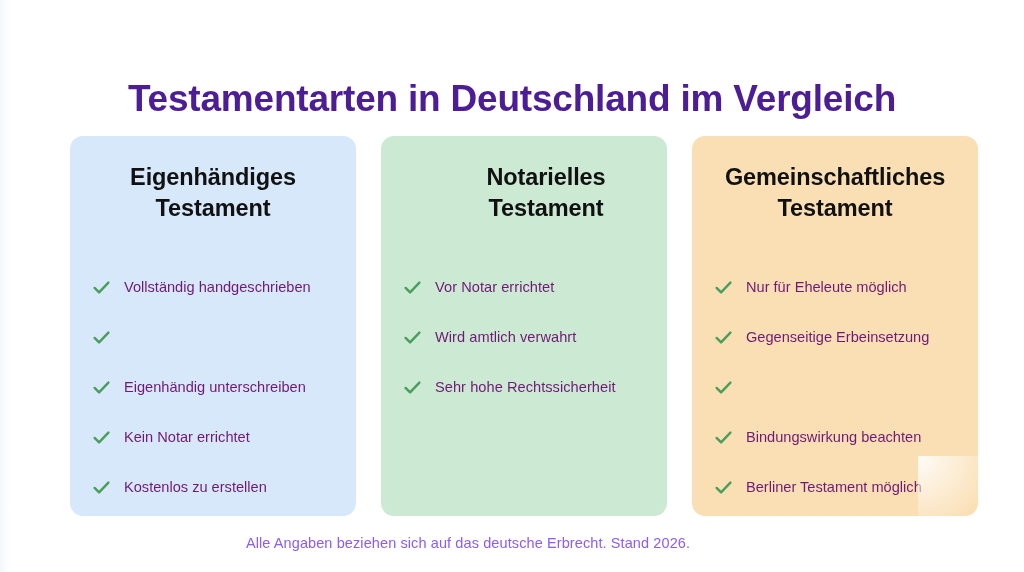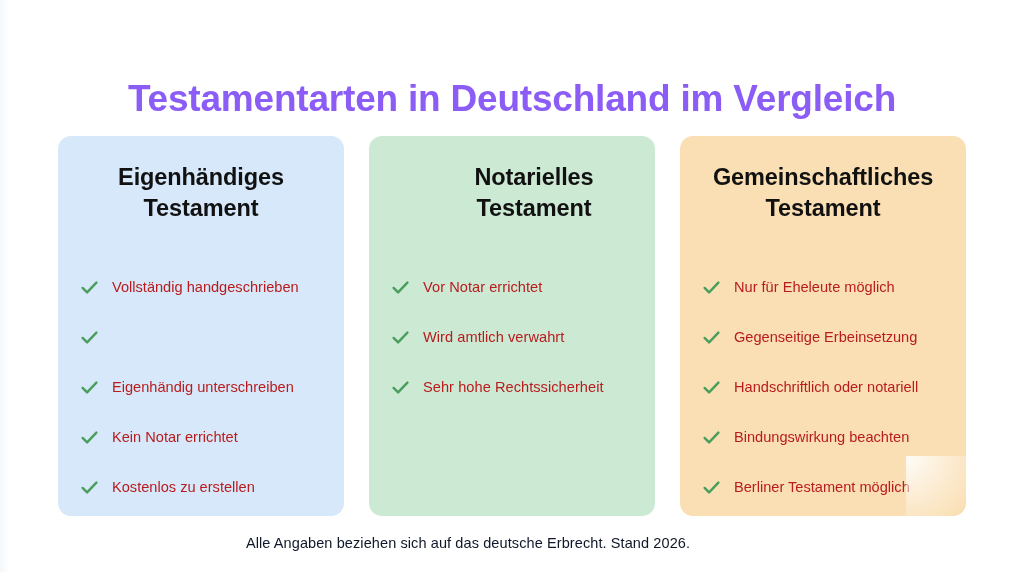--- a/index.html
+++ b/index.html
@@ -39,29 +39,29 @@
   #title {
     position: absolute;
     left: 0;
     top: 52px;
     width: 1024px;
     text-align: center;
     font-size: 37px;
     line-height: 44px;
     font-weight: 700;
     letter-spacing: -0.2px;
-    color: #8b5cf6;
+    color: #4c1d95;
     font-family: "Liberation Sans", "DejaVu Sans", sans-serif;
     white-space: nowrap;
   }
 
   
   #cards {
     position: absolute;
-    left: 58px;
+    left: 70px;
     top: 136px;
     width: 908px;
     height: 380px;
     display: flex;
     flex-direction: row;
     justify-content: space-between;
     align-items: stretch;
   }
 
   .card {
@@ -121,39 +121,39 @@
     width: 19px;
     height: 19px;
     margin-right: 13px;
     display: block;
   }
   .check-icon svg { display: block; }
 
   .item-label {
     font-size: 14.6px;
     line-height: 19px;
-    color: #b91c1c;
+    color: #701a75;
     letter-spacing: 0.05px;
     white-space: nowrap;
   }
 
   
   .card-orange .item-label { letter-spacing: 0px; }
   .card-blue   .item-label { letter-spacing: 0px; }
 
   
   #footnote {
     position: absolute;
     left: 0;
     top: 533px;
     width: 936px;
     text-align: center;
     font-size: 14.5px;
     line-height: 20px;
-    color: #0f172a;
+    color: #8b5cf6;
     letter-spacing: 0.1px;
     white-space: nowrap;
   }
 </style>
 </head>
 <body>
 
 <div id="page">
 
   <h1 id="title">Testamentarten in Deutschland im Vergleich</h1>
@@ -262,21 +262,20 @@
               </svg>
           </span>
           <span class="item-label">Gegenseitige Erbeinsetzung</span>
         </li>
         <li class="card-item">
           <span class="check-icon">
             <svg width="19" height="19" viewBox="0 0 19 19" aria-hidden="true">
                 <path d="M2.6 9.9 L7.1 14.4 L16.4 4.6" fill="none" stroke="#4a9e5c" stroke-width="2.4" stroke-linecap="round" stroke-linejoin="round"></path>
               </svg>
           </span>
-          <span class="item-label">Handschriftlich oder notariell</span>
         </li>
         <li class="card-item">
           <span class="check-icon">
             <svg width="19" height="19" viewBox="0 0 19 19" aria-hidden="true">
                 <path d="M2.6 9.9 L7.1 14.4 L16.4 4.6" fill="none" stroke="#4a9e5c" stroke-width="2.4" stroke-linecap="round" stroke-linejoin="round"></path>
               </svg>
           </span>
           <span class="item-label">Bindungswirkung beachten</span>
         </li>
         <li class="card-item">

